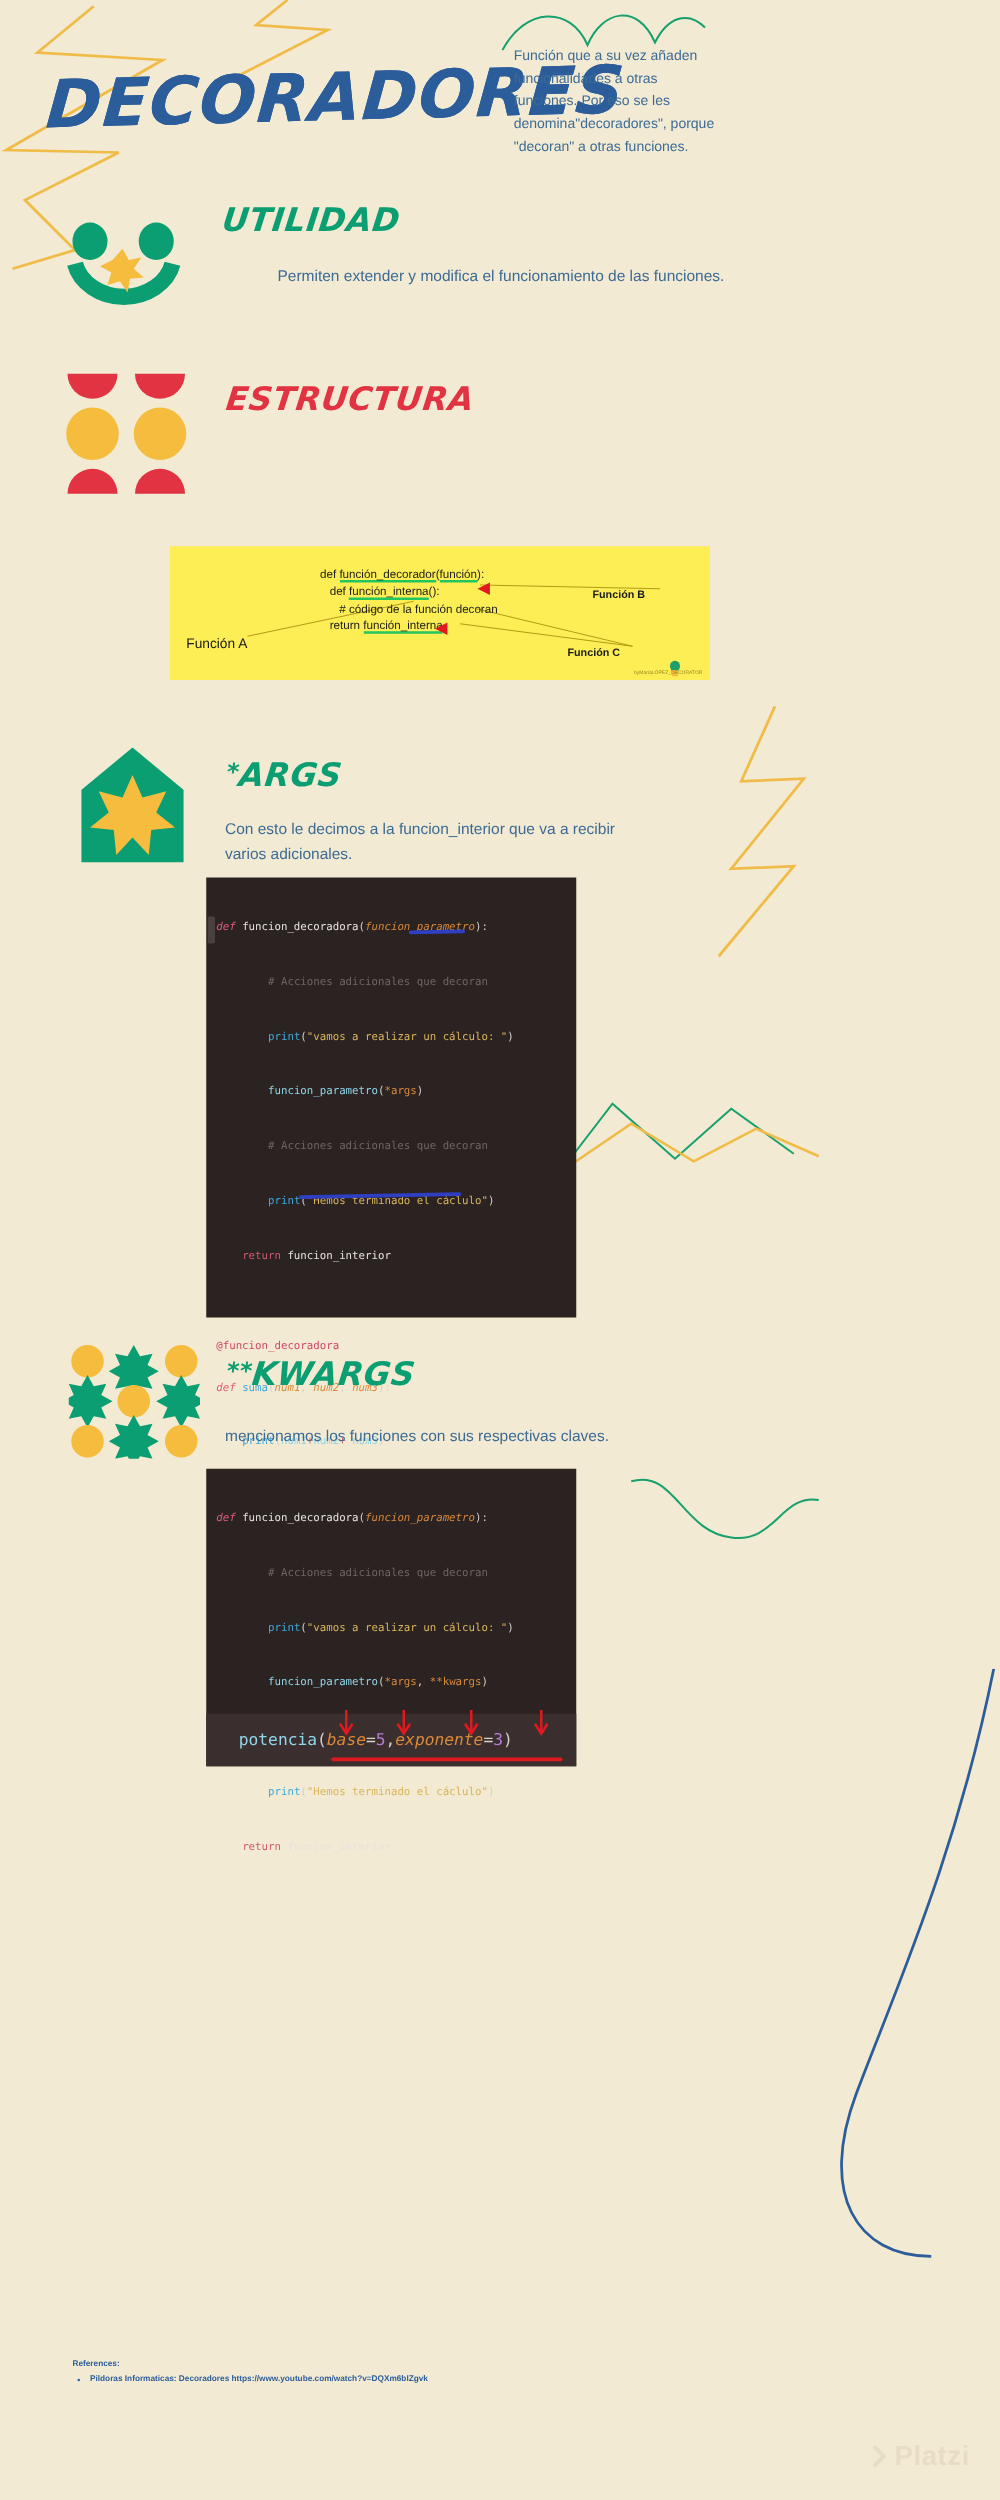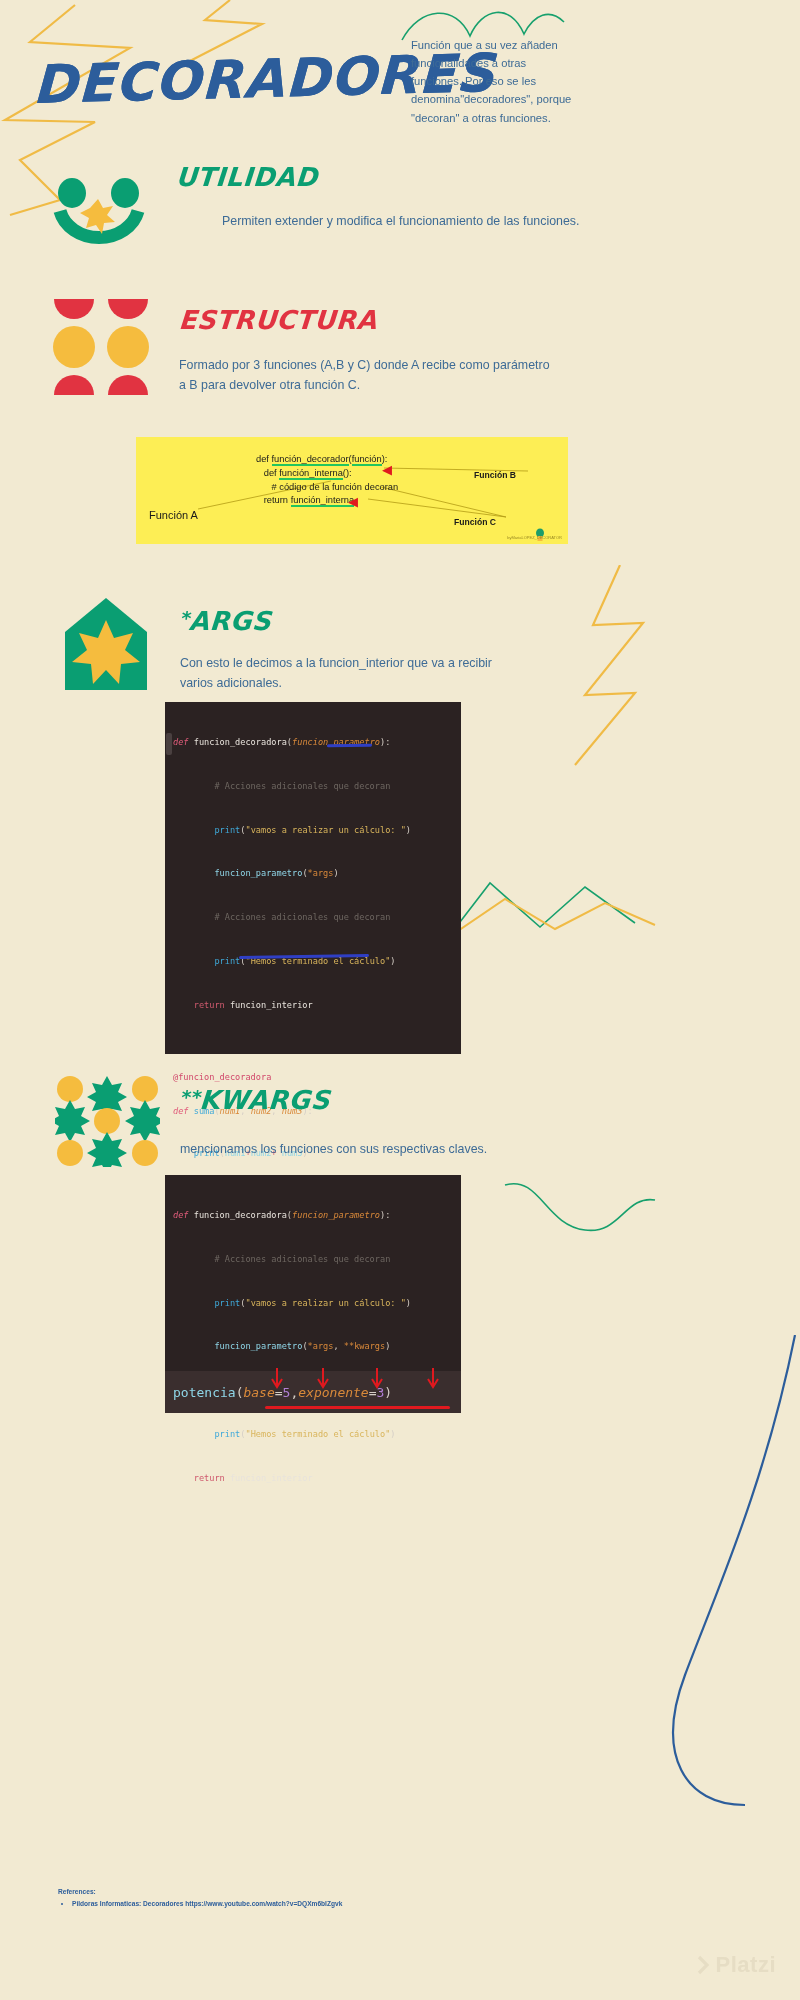--- a/index.html
+++ b/index.html
@@ -105,21 +105,21 @@
 
   .hl-blue  { position:absolute; background:#2f3fc4; height:3px; border-radius:2px; transform: rotate(-1deg); }
   .hl-red   { position:absolute; background:#e0191f; height:2.5px; border-radius:2px; }
   .arrow-red{ position:absolute; color:#e0191f; font-size:13px; line-height:1; }
 
   
   .potencia {
     position:absolute; left:165px; top:1371px; width:296px; height:42px;
     background:#3a2e2e; color:#8fd6e8;
     font-family:"DejaVu Sans Mono", monospace; font-size:13px;
-    display:flex; align-items:center; padding-left:8px;
+    display:flex; align-items:center; padding-left:26px;
   }
   .potencia .big { font-size:13px; }
 
   
   .refs {
     position:absolute; left:58px; top:1886px;
     font-size:6.6px; font-weight:bold; color:#2c5d9b; line-height:1.75;
   }
   .refs ul { margin-left: 14px; }
   .refs li { list-style: disc; }
@@ -178,21 +178,20 @@
 
   <svg class="icon-dots" viewBox="0 0 105 105">
     <path d="M4,4 h40 a20,20 0 0 1 -40,0 z" fill="#e13341"></path>
     <path d="M58,4 h40 a20,20 0 0 1 -40,0 z" fill="#e13341"></path>
     <circle cx="24" cy="52" r="21" fill="#f5bc3e"></circle>
     <circle cx="78" cy="52" r="21" fill="#f5bc3e"></circle>
     <path d="M4,100 a20,20 0 0 1 40,0 z" fill="#e13341"></path>
     <path d="M58,100 a20,20 0 0 1 40,0 z" fill="#e13341"></path>
   </svg>
   <div class="sec-head h-estructura">ESTRUCTURA</div>
-  <div class="body-text t-estructura">Formado por 3 funciones (A,B y C) donde A recibe como parámetro a B para devolver otra función C.</div>
 
   <div class="diagram">
     <svg style="position:absolute;left:0;top:0;width:432px;height:107px;">
       <line x1="62" y1="72" x2="195" y2="44" stroke="#b39a14" stroke-width="0.8"></line>
       <line x1="392" y1="34" x2="248" y2="31" stroke="#b39a14" stroke-width="0.8"></line>
       <line x1="370" y1="80" x2="245" y2="50" stroke="#b39a14" stroke-width="0.8"></line>
       <line x1="370" y1="80" x2="232" y2="62" stroke="#b39a14" stroke-width="0.8"></line>
     </svg>
 
     <div class="code">

